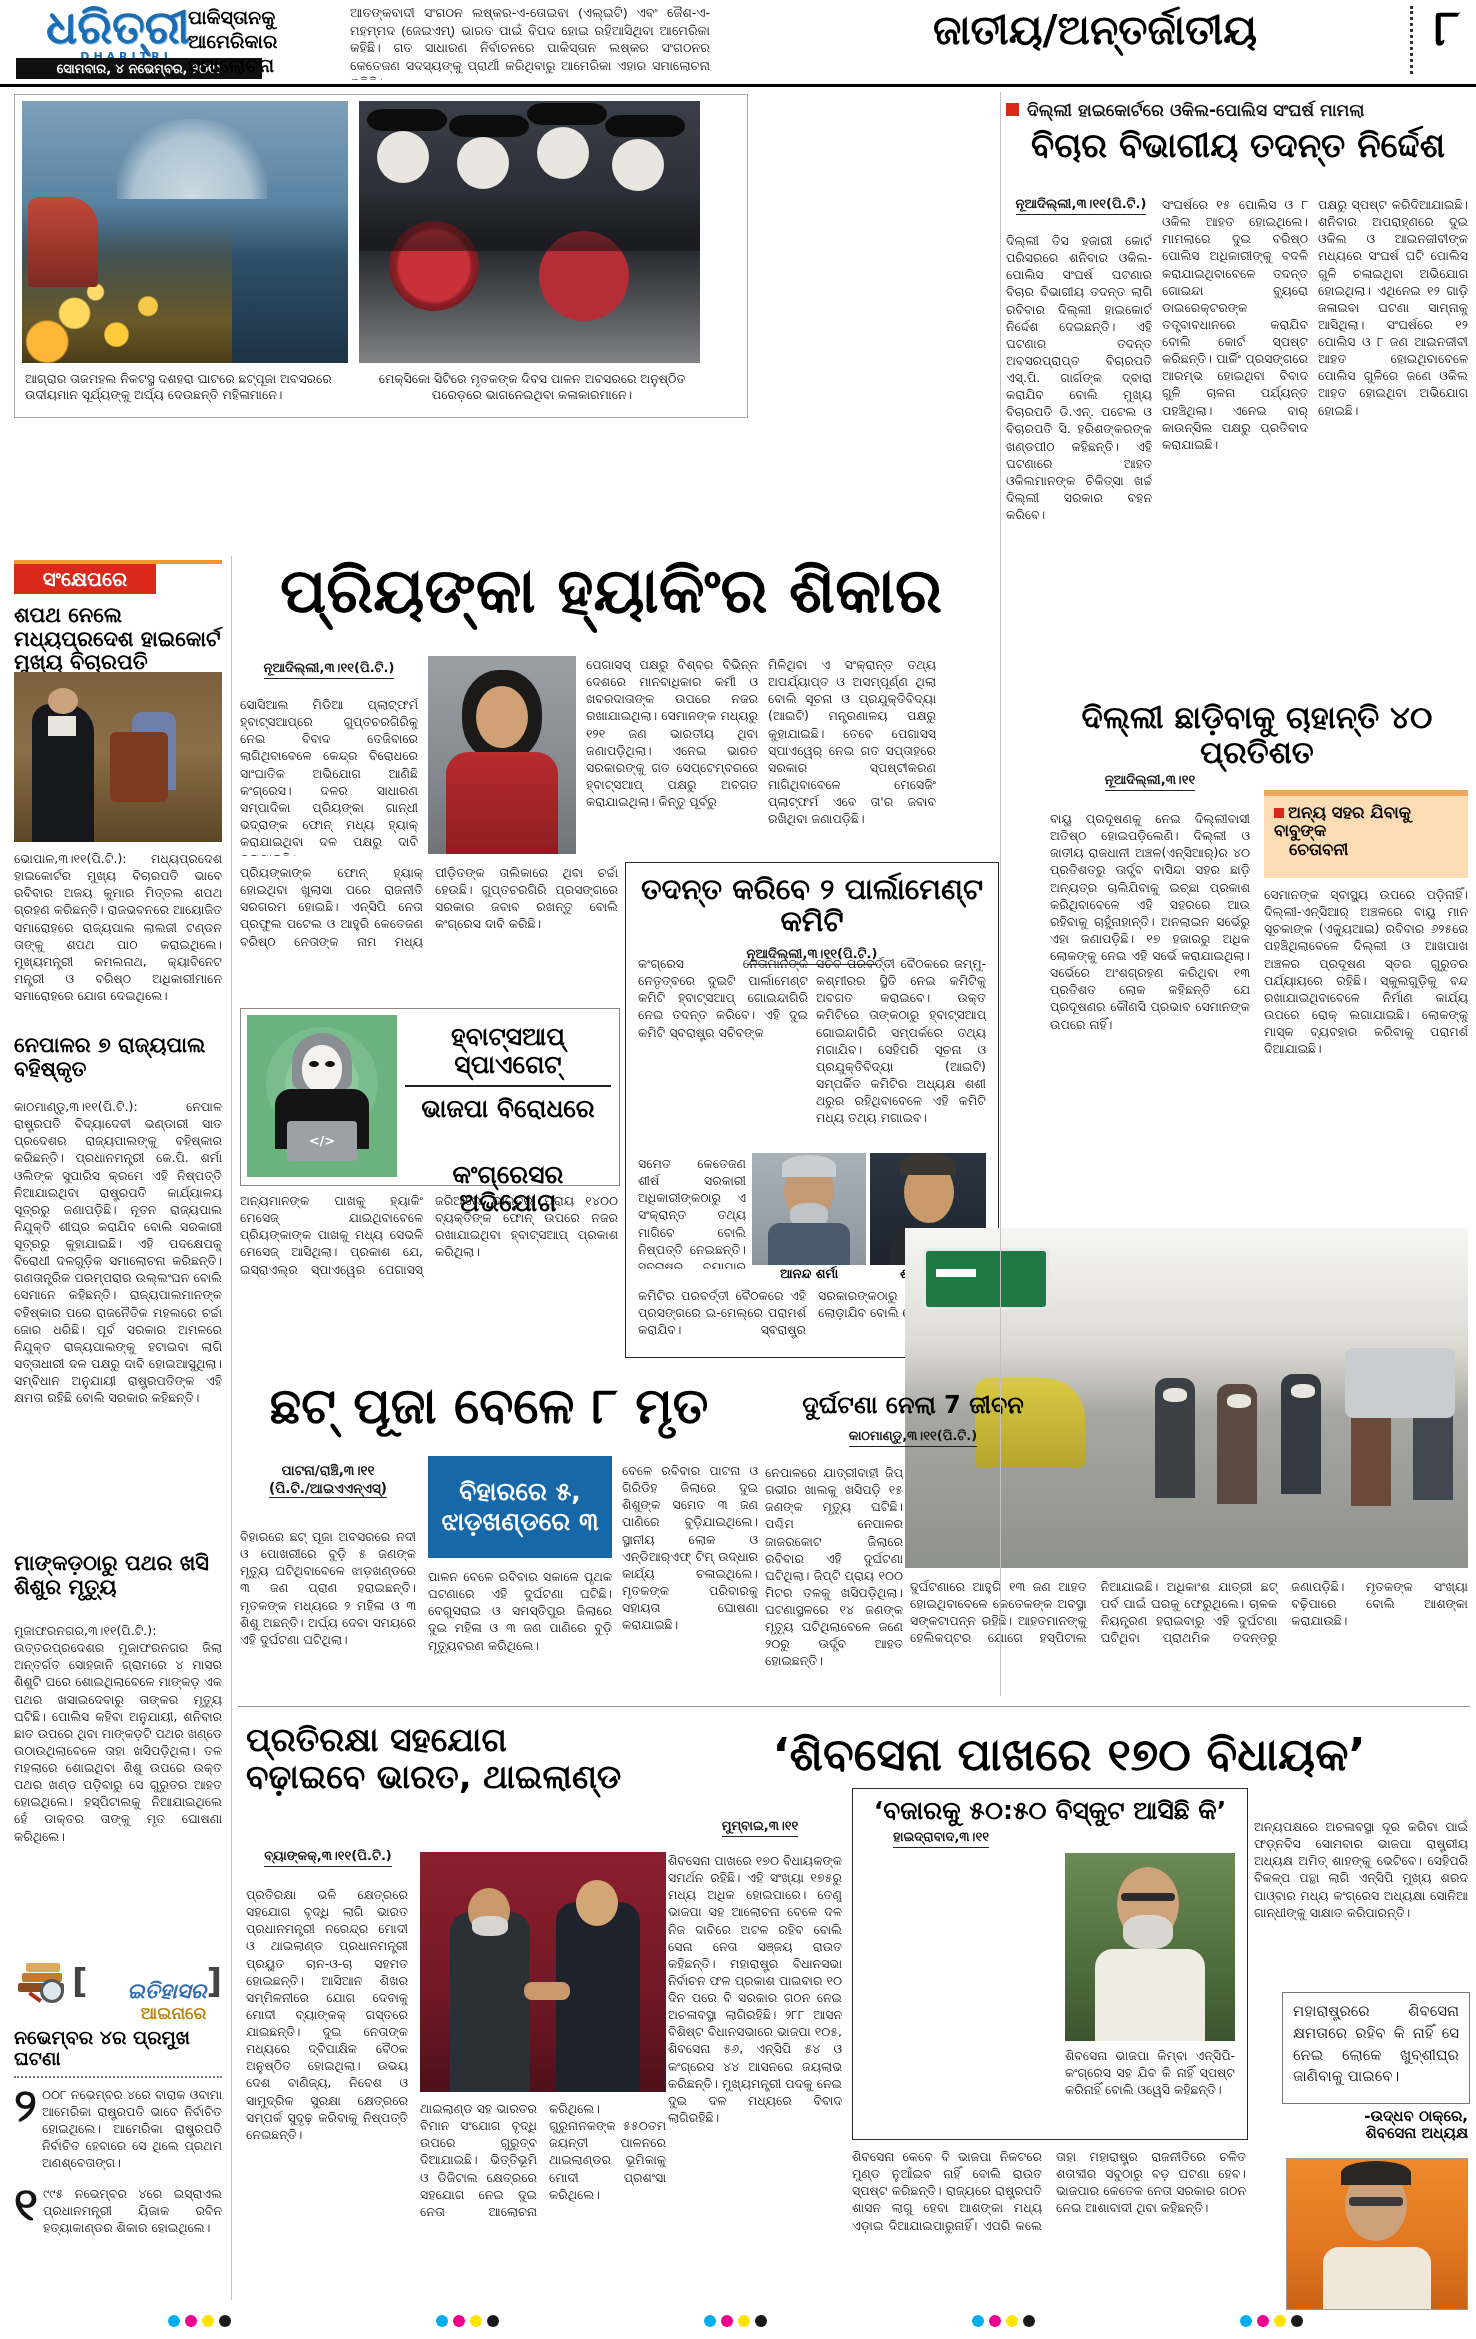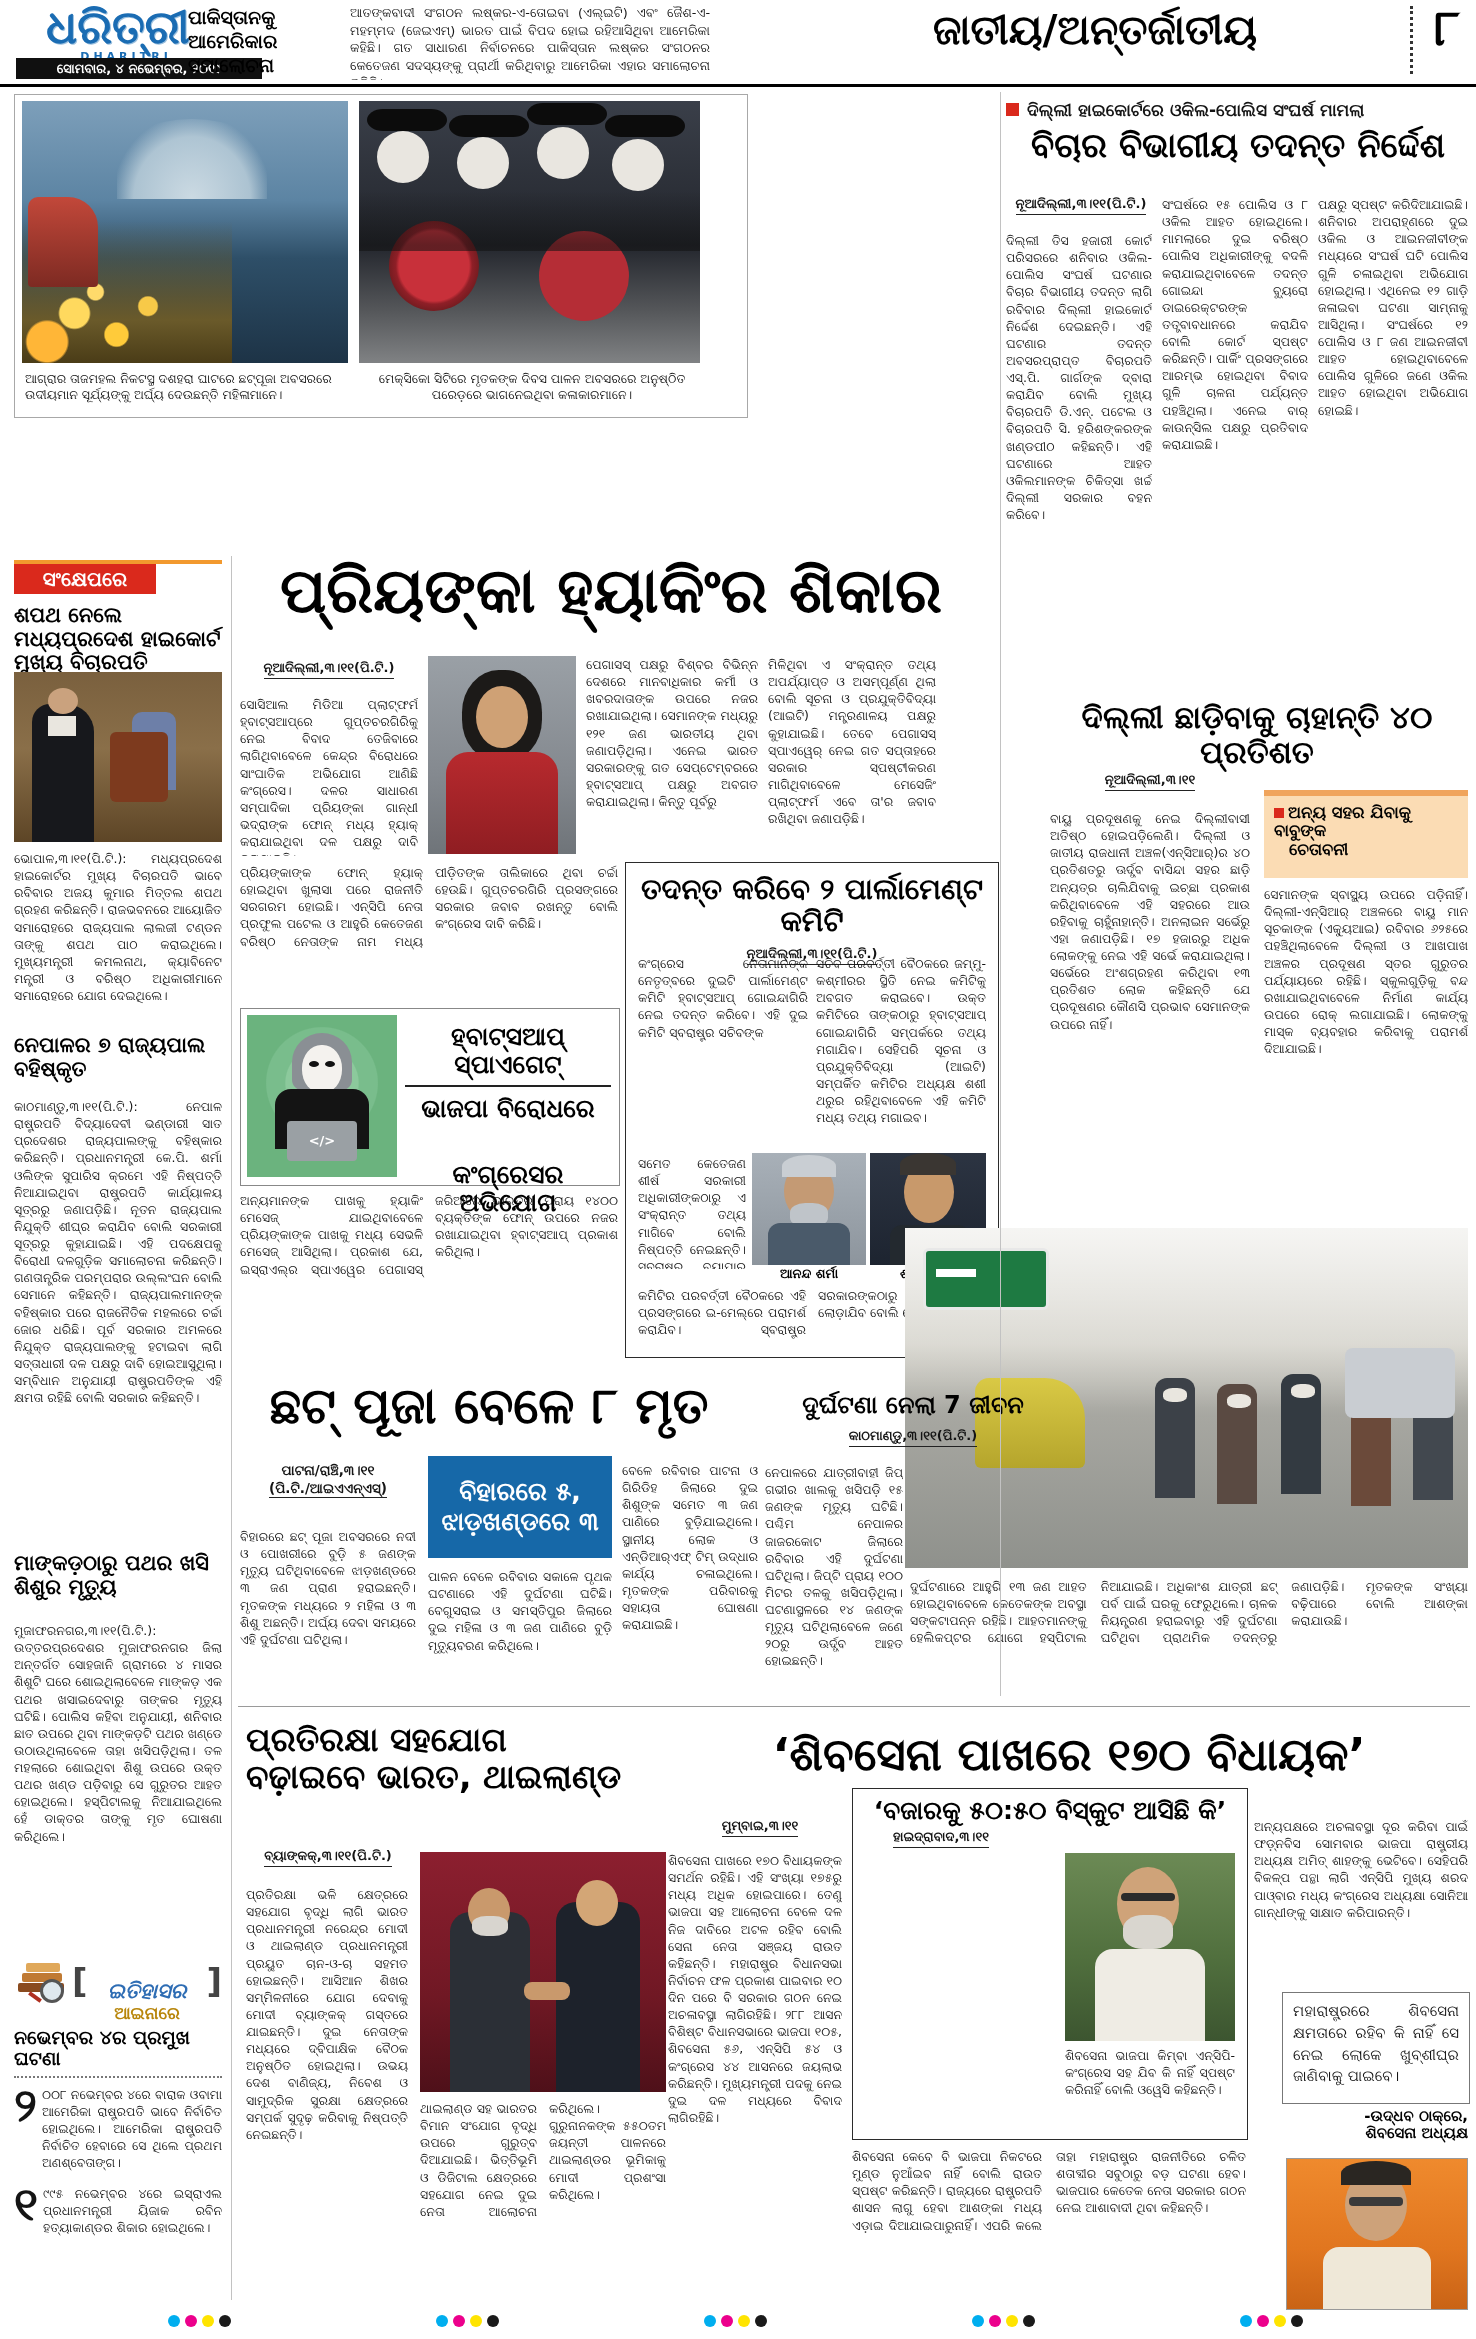--- a/index.html
+++ b/index.html
@@ -83,21 +83,21 @@
   <div class="abs" style="left:14px;top:1938px;width:208px;">
     <div style="display:flex;align-items:center;">
       <div style="position:relative;width:58px;height:56px;">
         <div class="abs" style="left:4px;top:30px;width:46px;height:9px;background:#8a4b1f;border-radius:2px;"></div>
         <div class="abs" style="left:8px;top:20px;width:40px;height:9px;background:#c07a33;border-radius:2px;"></div>
         <div class="abs" style="left:12px;top:10px;width:34px;height:9px;background:#e0a85a;border-radius:2px;"></div>
         <div class="abs" style="left:26px;top:26px;width:18px;height:18px;border:3px solid #555;border-radius:50%;background:#dfe8ee;"></div>
         <div class="abs" style="left:14px;top:42px;width:14px;height:4px;background:#b03020;transform:rotate(35deg);"></div>
       </div>
       <div style="font-size:34px;color:#444;font-weight:bold;">[</div>
-      <div style="flex:1;text-align:center;margin-top:41px;">
+      <div style="flex:1;text-align:right;margin-top:41px;">
         <div style="font-size:21px;font-style:italic;font-weight:bold;color:#2e6db4;">ଇତିହାସର</div>
         <div style="font-size:17px;font-weight:bold;color:#b8860b;">ଆଇନାରେ</div>
       </div>
       <div style="font-size:34px;color:#444;font-weight:bold;">]</div>
     </div>
     <div class="hl" style="font-size:19px;margin-top:4px;">ନଭେମ୍ବର ୪ର ପ୍ରମୁଖ ଘଟଣା</div>
     <div style="border-bottom:2px dotted #777;margin:6px 0 8px 0;"></div>
     <div style="overflow:hidden;">
       <span style="float:left;font-size:46px;font-weight:bold;line-height:.85;margin-right:5px;">୨</span>
       <span class="body-txt" style="display:block;">୦୦୮ ନଭେମ୍ବର ୪ରେ ବାରାକ ଓବାମା ଆମେରିକା ରାଷ୍ଟ୍ରପତି ଭାବେ ନିର୍ବାଚିତ ହୋଇଥିଲେ। ଆମେରିକା ରାଷ୍ଟ୍ରପତି ନିର୍ବାଚିତ ହେବାରେ ସେ ଥିଲେ ପ୍ରଥମ ଅଣଶ୍ବେତାଙ୍ଗ।</span>

